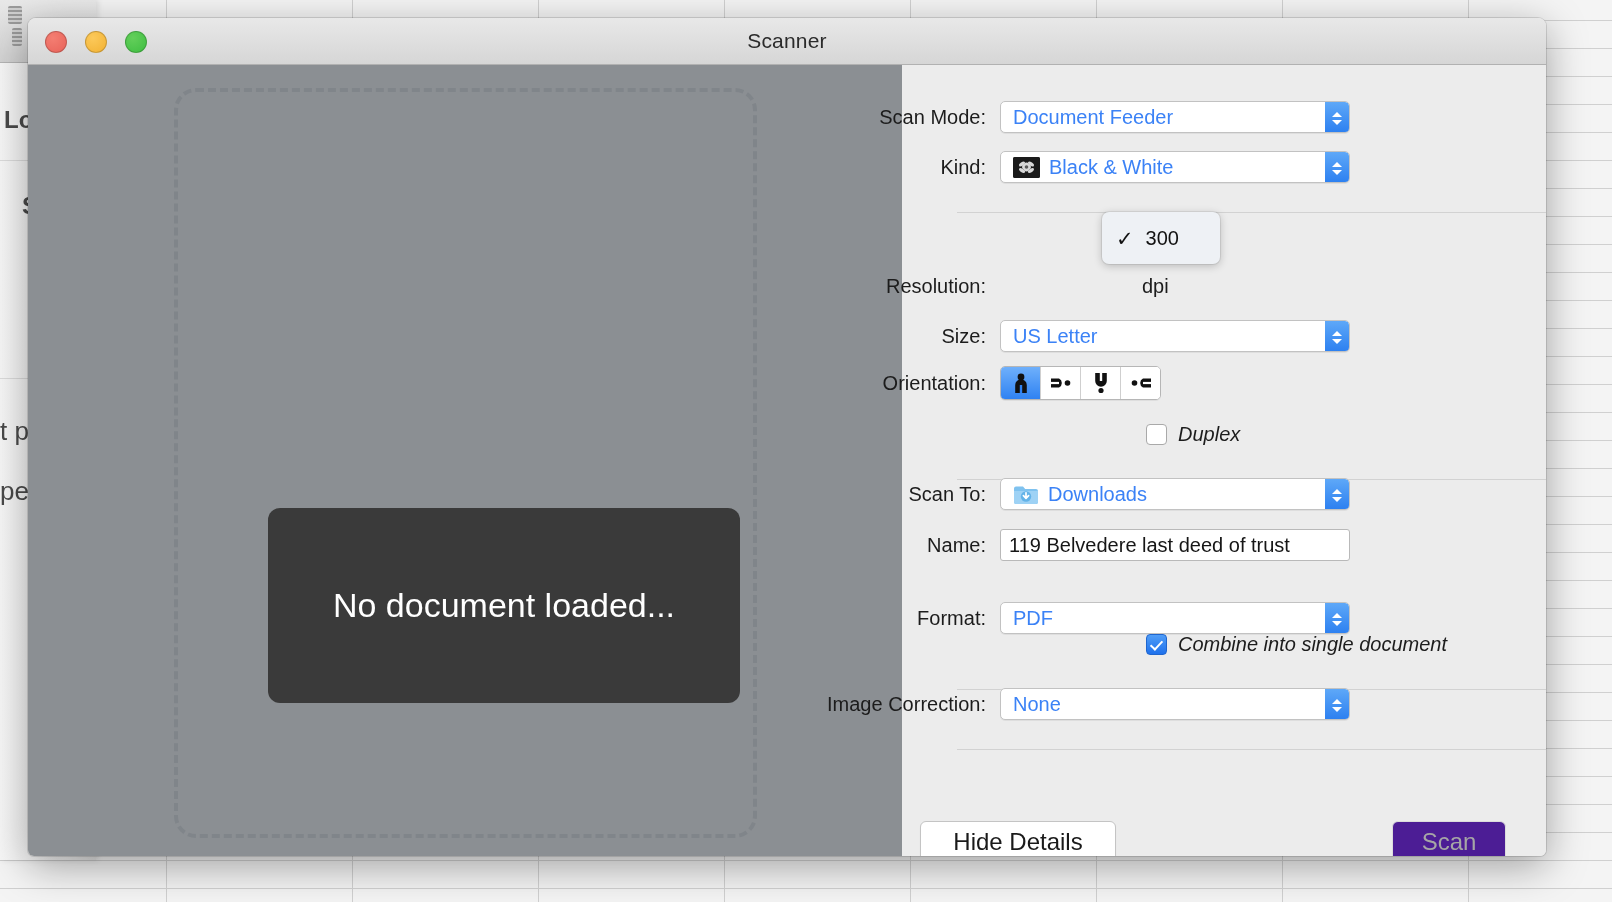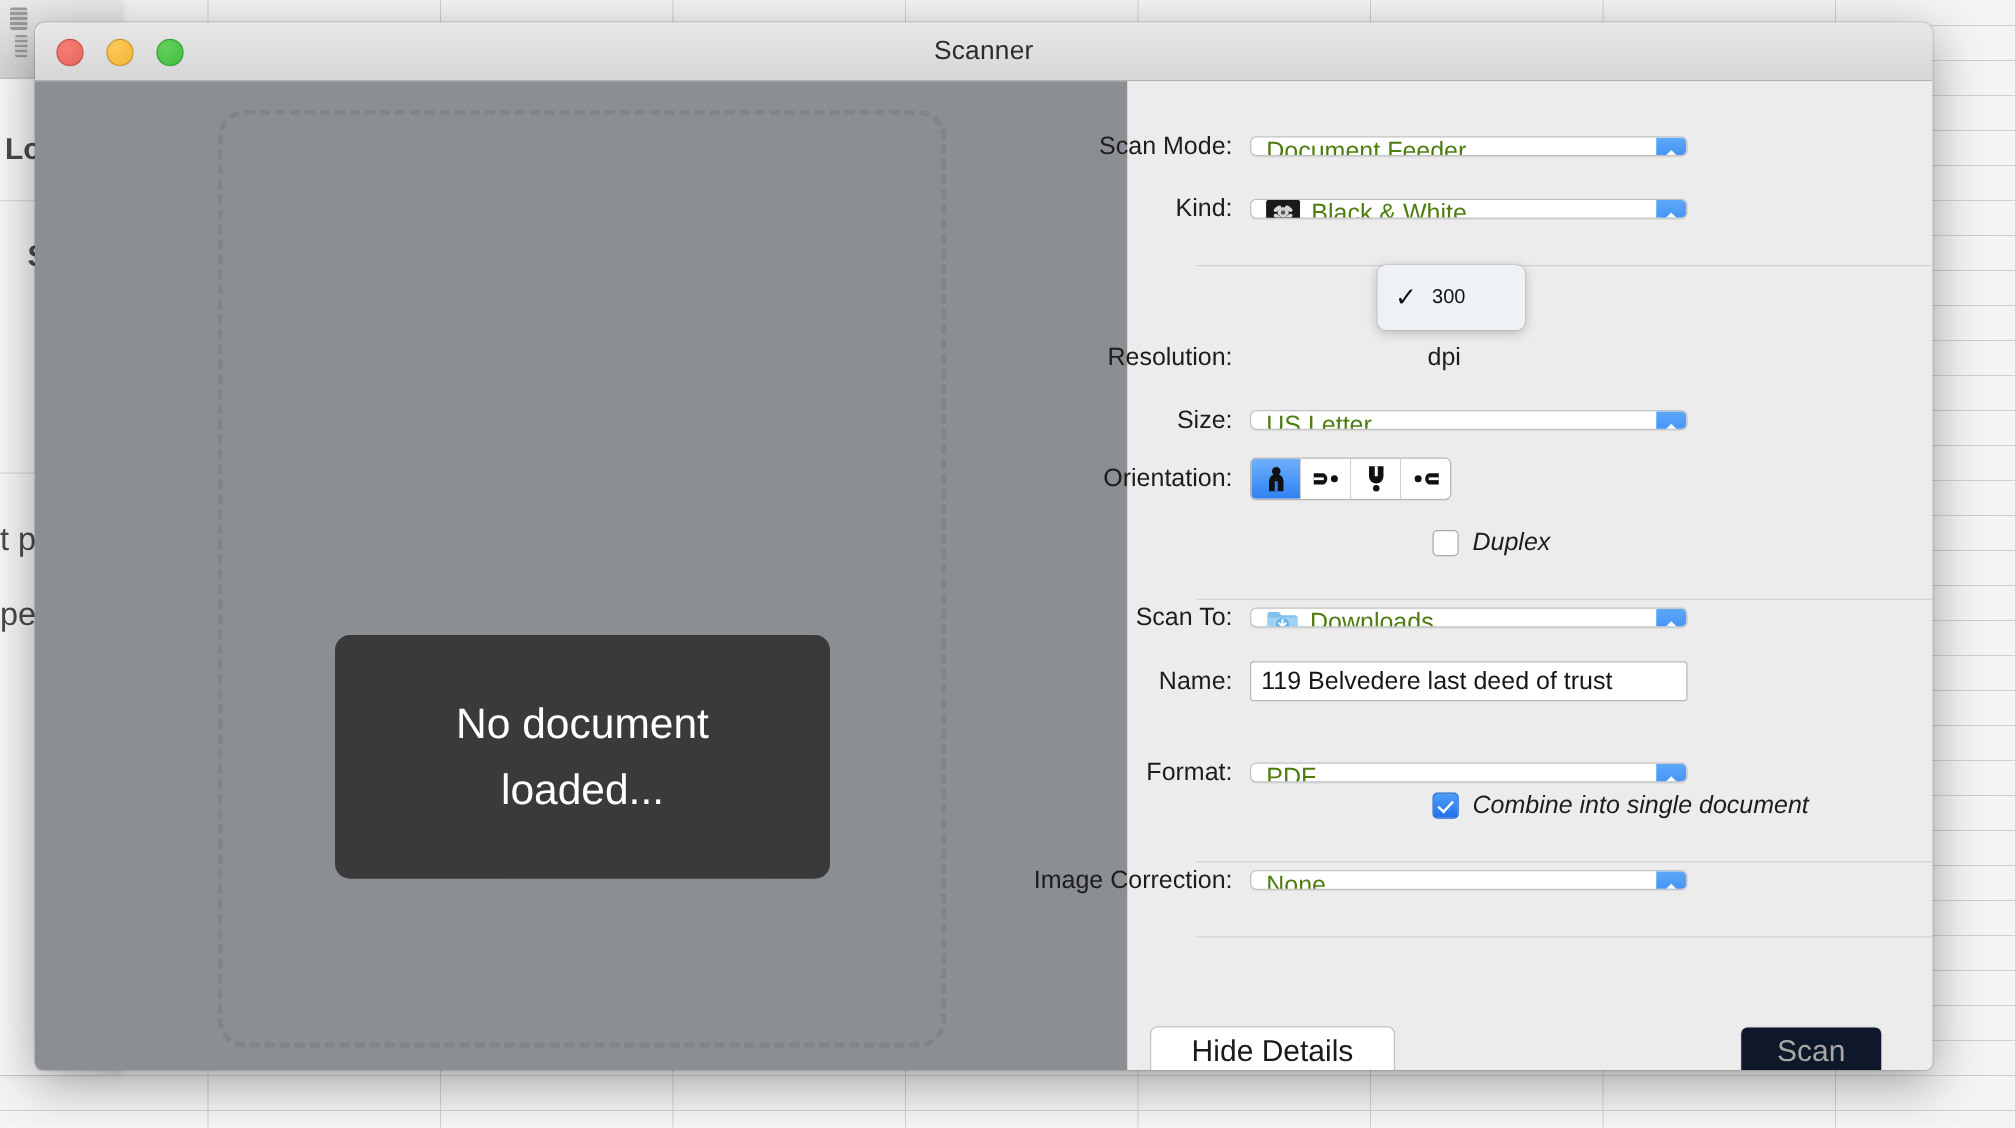--- a/index.html
+++ b/index.html
@@ -106,21 +106,21 @@
     position: absolute;
     left: 146px; top: 23px;
     width: 583px; height: 750px;
     border: 4px dashed #80858a;
     border-radius: 22px;
     box-sizing: border-box;
   }
   .no-doc-badge {
     position: absolute;
     left: 240px; top: 443px;
-    width: 396px; height: 195px;
+    width: 472px; height: 195px;
     background: #3a3a3a;
     border-radius: 12px;
     display: flex; align-items: center; justify-content: center;
     text-align: center;
     color: #ffffff;
     font-size: 34px;
     line-height: 1.55;
     padding: 0 36px;
     box-sizing: border-box;
   }
@@ -144,28 +144,28 @@
     padding-right: 14px;
     font-size: 20px;
     color: #1c1c1c;
     box-sizing: border-box;
     white-space: nowrap;
   }
 
   
   .popup {
     position: relative;
-    height: 16px;
+    height: 32px;
     background: #ffffff;
     border: 1px solid #c2c2c2;
     border-radius: 5px;
-    display: flex; 
+    display: flex; align-items: center;
     padding-left: 12px;
     font-size: 20px;
-    color: #4d7c0f;
+    color: #3b82f6;
     box-sizing: border-box;
     box-shadow: 0 1px 0 rgba(0,0,0,0.06);
     white-space: nowrap;
     overflow: hidden;
   }
   .popup .stepper {
     position: absolute;
     right: 0; top: 0;
     width: 24px; height: 32px;
     background: linear-gradient(to bottom, #5ea8f8, #2a7ef0);
@@ -282,40 +282,40 @@
     box-shadow: 0 2px 9px rgba(0,0,0,0.22), 0 0 0 1px rgba(0,0,0,0.07);
     display: flex; align-items: center;
     z-index: 40;
   }
   .res-check {
     font-size: 21px; color: #111;
     margin-left: 14px; margin-right: 12px;
     line-height: 1;
   }
   .res-value {
-    font-size: 16px; color: #111;
+    font-size: 20px; color: #111;
   }
 
   
   .btn {
     position: absolute;
     height: 42px;
     border-radius: 6px;
     display: flex; align-items: center; justify-content: center;
     font-size: 24px;
     box-sizing: border-box;
   }
   .btn.primary-light {
     background: #ffffff;
     border: 1px solid #c4c4c4;
     color: #1a1a1a;
     box-shadow: 0 1px 1px rgba(0,0,0,0.08);
   }
   .btn.disabled {
-    background: #0f172a;
+    background: #4c1d95;
     border: 1px solid #dcdcdc;
     color: #a6a6a6;
   }
 </style>
 </head>
 <body>
 
 <div id="desktop">
   <div class="bg-grid"></div>
 

